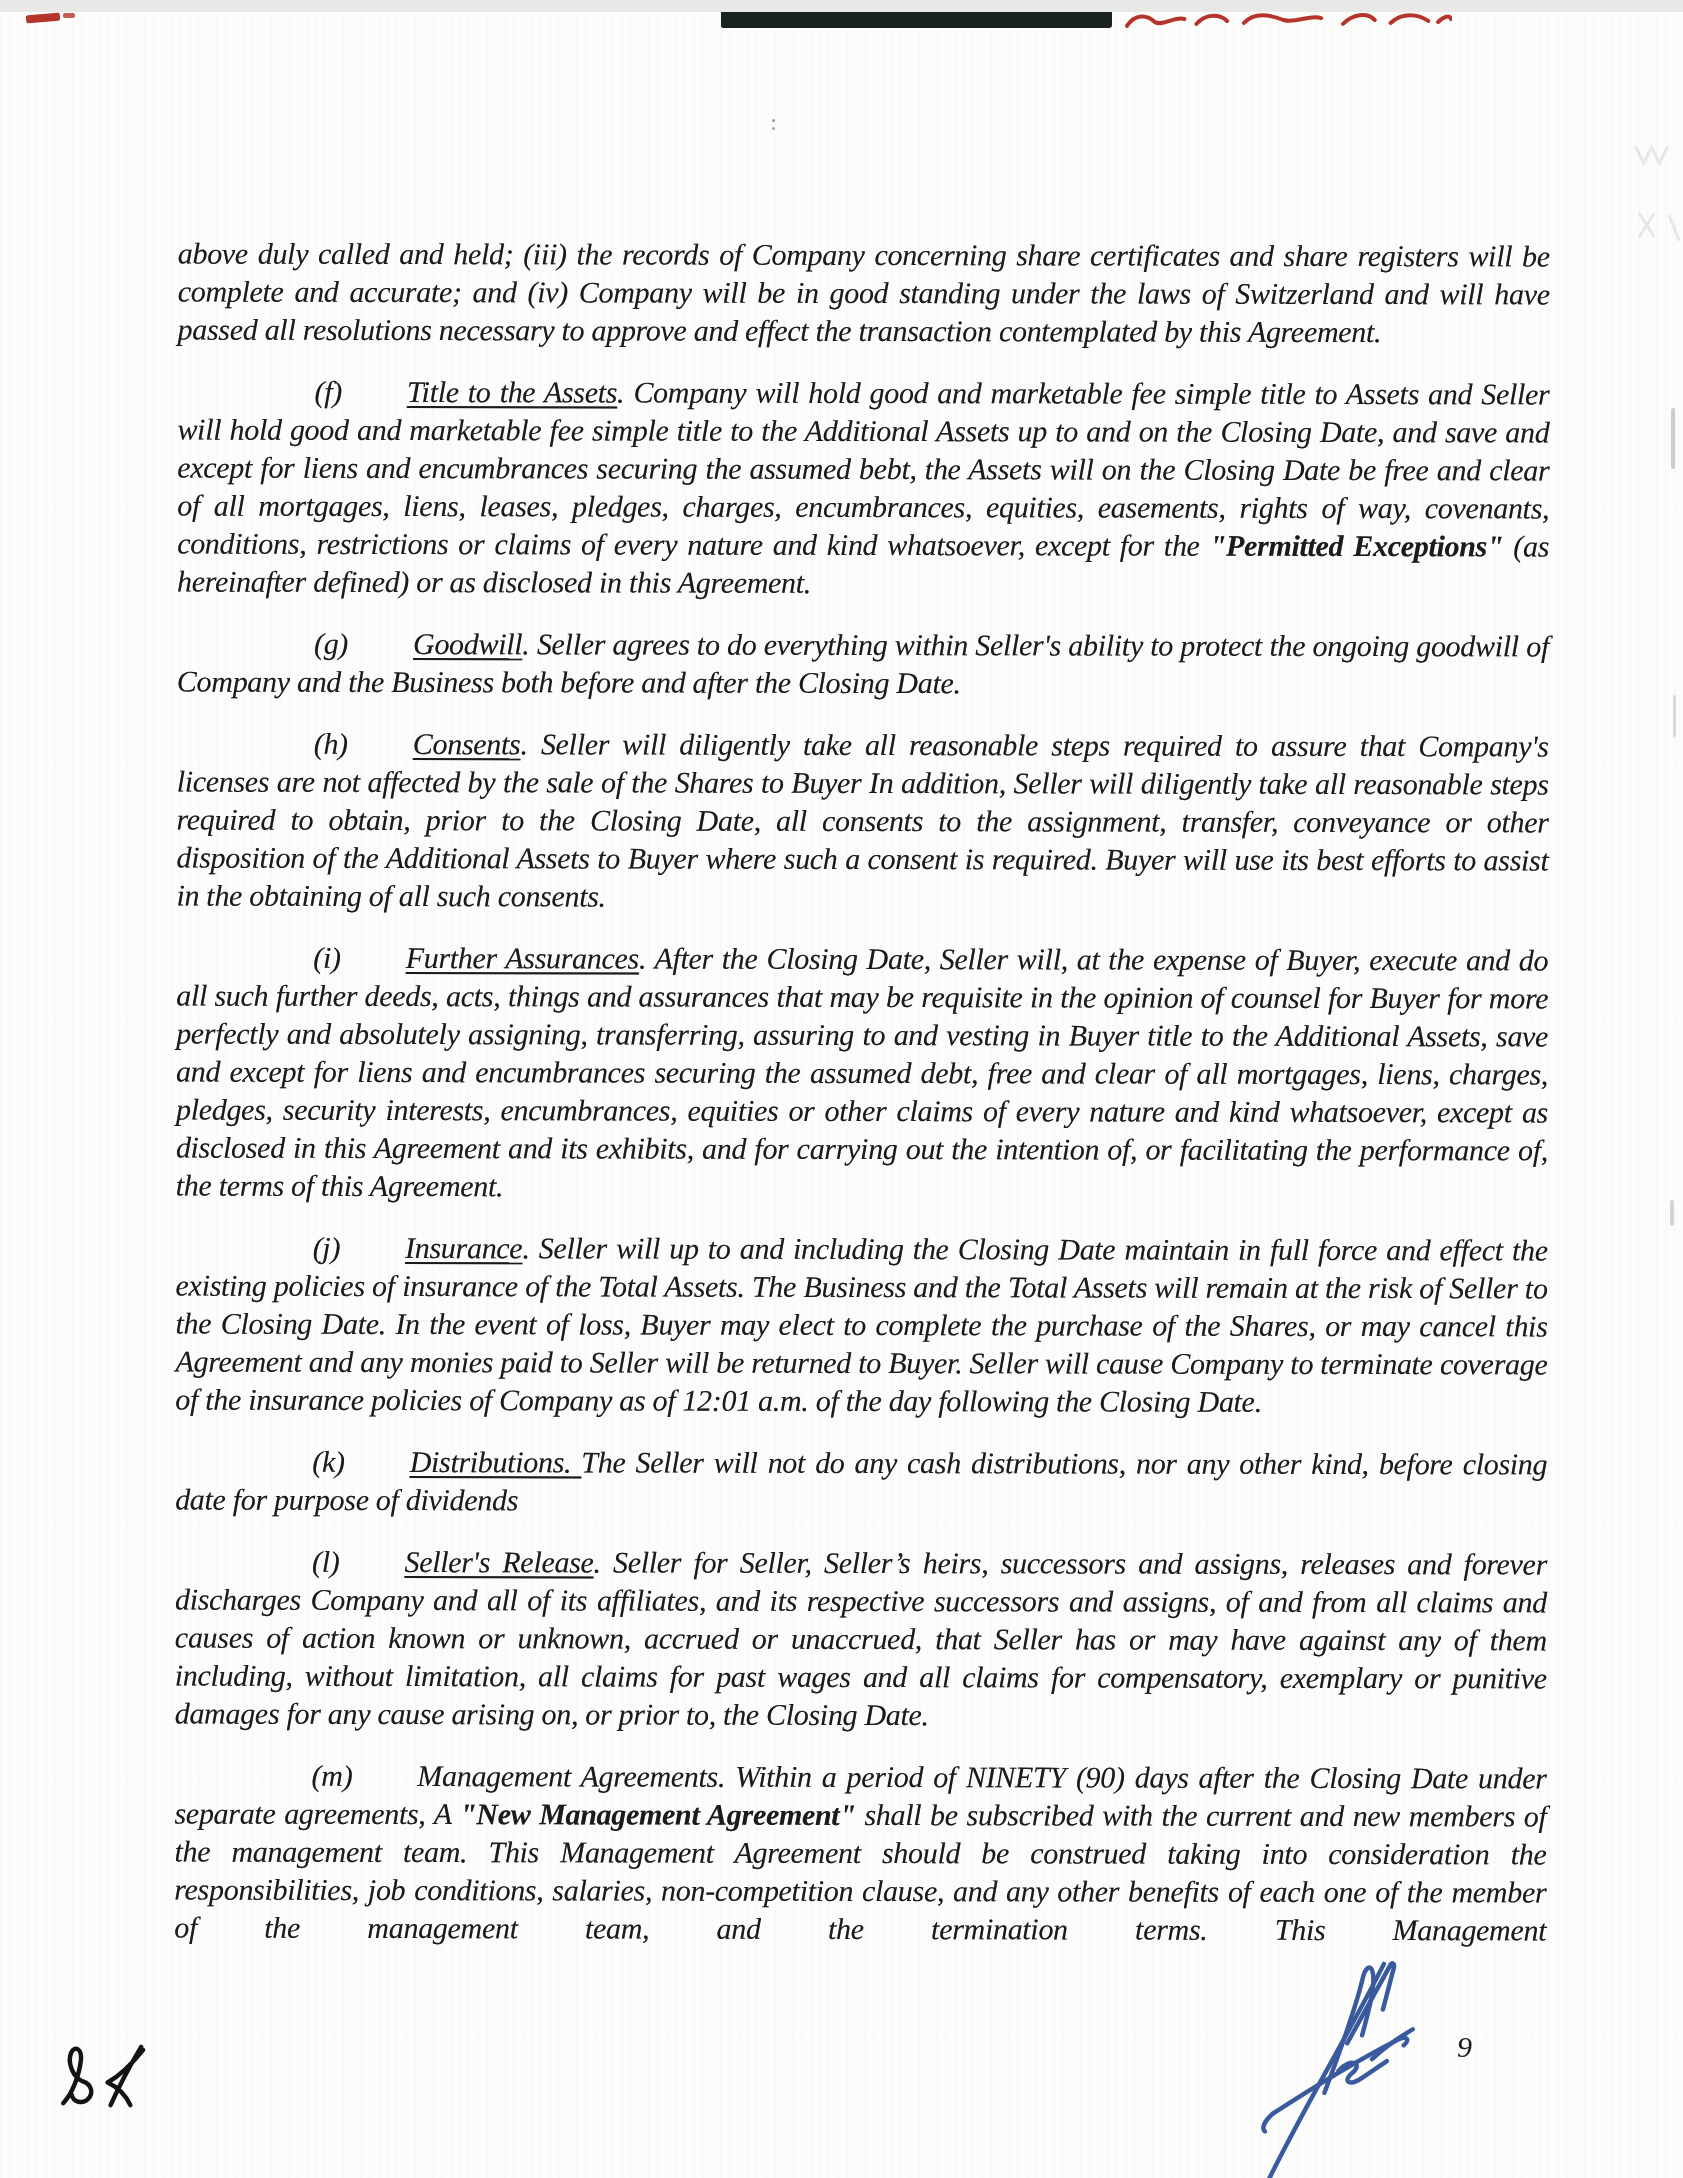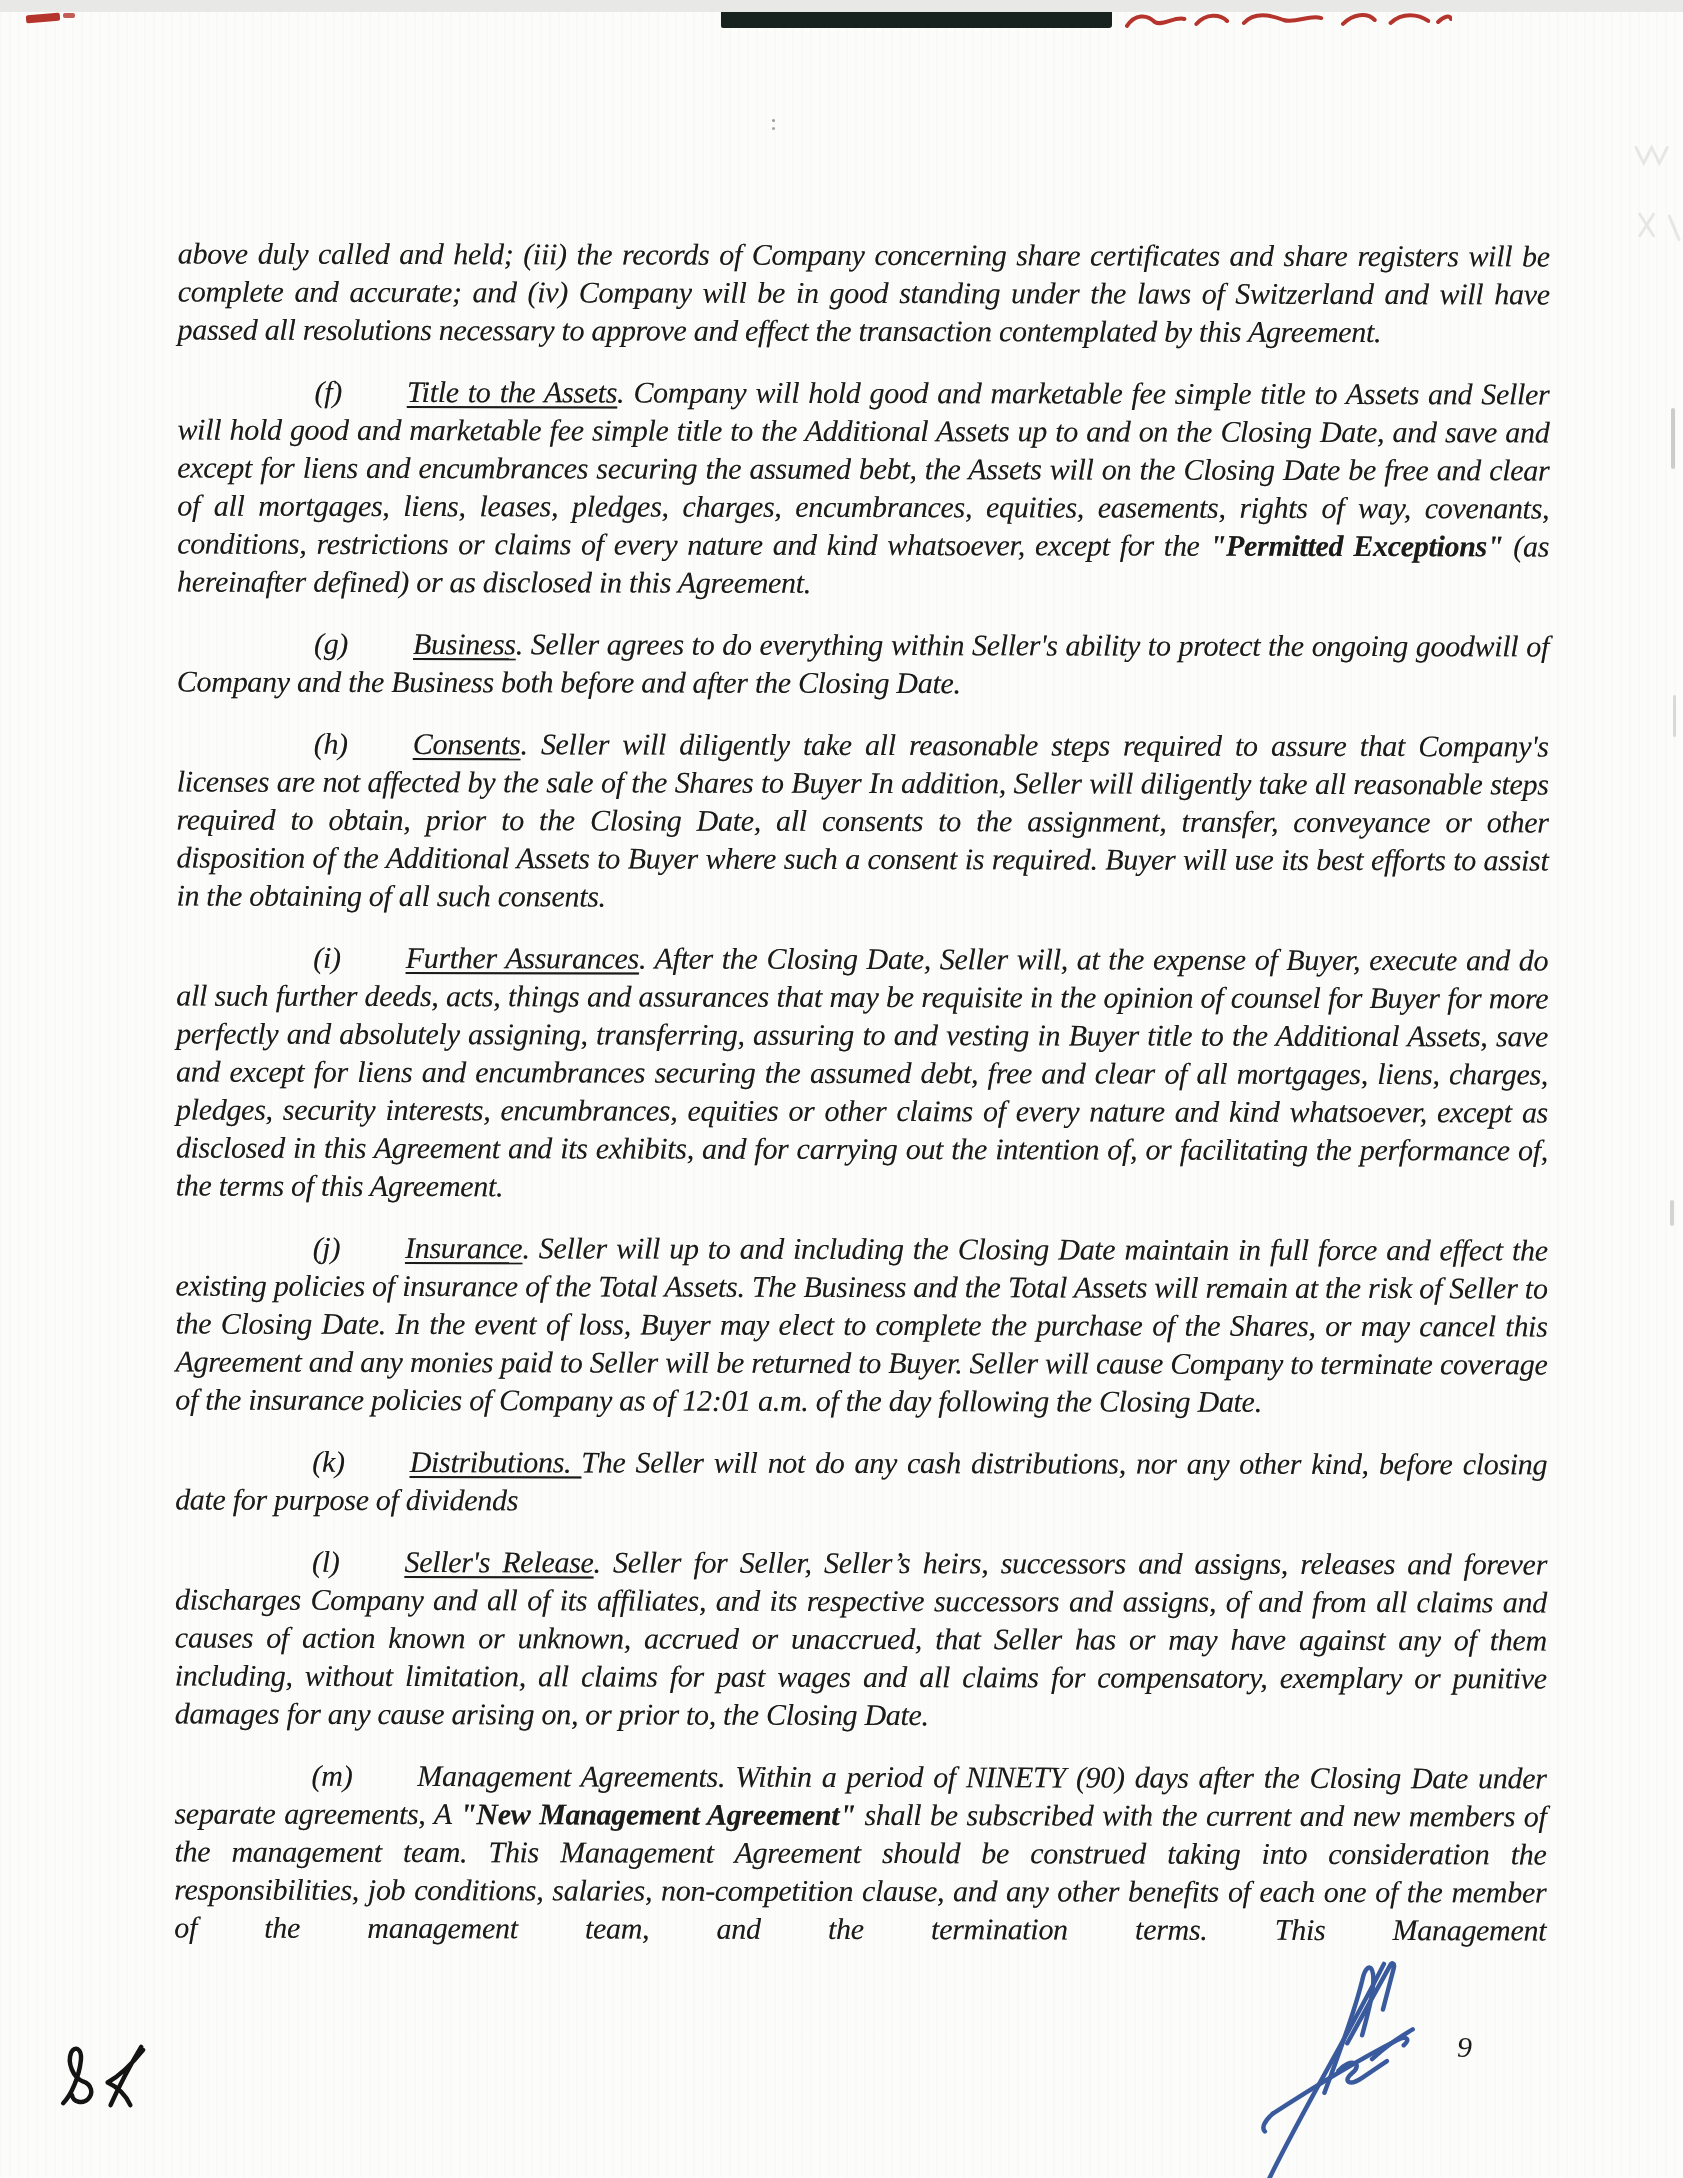--- a/index.html
+++ b/index.html
@@ -102,21 +102,21 @@
     <path d="M6,10 L14,26 L22,10 L30,26 L38,10 M10,78 L24,100 M24,78 L10,100 M40,80 L50,104" fill="none" stroke="rgba(110,115,115,0.28)" stroke-width="3" stroke-linecap="round"></path>
   </svg>
   <div class="art art-gray-2"></div>
   <div class="art art-gray-3"></div>
   <div class="art art-gray-4"></div>
   <div class="art art-speck"></div>
 
   <main class="doc-body" id="doc-body">
       <p class="para"><span>above duly called and held; (iii) the records of Company concerning share certificates and share registers will be complete and accurate; and (iv) Company will be in good standing under the laws of Switzerland and will have passed all resolutions necessary to approve and effect the transaction contemplated by this Agreement.</span></p>
       <p class="para indented"><span class="sec-label">(f)</span><span class="tab"></span><span class="heading u">Title to the Assets</span>. <span>Company will hold good and marketable fee simple title to Assets and Seller will hold good and marketable fee simple title to the Additional Assets up to and on the Closing Date, and save and except for liens and encumbrances securing the assumed bebt, the Assets will on the Closing Date be free and clear of all mortgages, liens, leases, pledges, charges, encumbrances, equities, easements, rights of way, covenants, conditions, restrictions or claims of every nature and kind whatsoever, except for the </span><b>"Permitted Exceptions"</b><span> (as hereinafter defined) or as disclosed in this Agreement.</span></p>
-      <p class="para indented"><span class="sec-label">(g)</span><span class="tab"></span><span class="heading u">Business</span>. <span>Seller agrees to do everything within Seller's ability to protect the ongoing goodwill of Company and the Business both before and after the Closing Date.</span></p>
+      <p class="para indented"><span class="sec-label">(g)</span><span class="tab"></span><span class="heading u">Goodwill</span>. <span>Seller agrees to do everything within Seller's ability to protect the ongoing goodwill of Company and the Business both before and after the Closing Date.</span></p>
       <p class="para indented"><span class="sec-label">(h)</span><span class="tab"></span><span class="heading u">Consents</span>. <span>Seller will diligently take all reasonable steps required to assure that Company's licenses are not affected by the sale of the Shares to Buyer In addition, Seller will diligently take all reasonable steps required to obtain, prior to the Closing Date, all consents to the assignment, transfer, conveyance or other disposition of the Additional Assets to Buyer where such a consent is required. Buyer will use its best efforts to assist in the obtaining of all such consents.</span></p>
       <p class="para indented"><span class="sec-label">(i)</span><span class="tab"></span><span class="heading u">Further Assurances</span>. <span>After the Closing Date, Seller will, at the expense of Buyer, execute and do all such further deeds, acts, things and assurances that may be requisite in the opinion of counsel for Buyer for more perfectly and absolutely assigning, transferring, assuring to and vesting in Buyer title to the Additional Assets, save and except for liens and encumbrances securing the assumed debt, free and clear of all mortgages, liens, charges, pledges, security interests, encumbrances, equities or other claims of every nature and kind whatsoever, except as disclosed in this Agreement and its exhibits, and for carrying out the intention of, or facilitating the performance of, the terms of this Agreement.</span></p>
       <p class="para indented"><span class="sec-label">(j)</span><span class="tab"></span><span class="heading u">Insurance</span>. <span>Seller will up to and including the Closing Date maintain in full force and effect the existing policies of insurance of the Total Assets. The Business and the Total Assets will remain at the risk of Seller to the Closing Date. In the event of loss, Buyer may elect to complete the purchase of the Shares, or may cancel this Agreement and any monies paid to Seller will be returned to Buyer. Seller will cause Company to terminate coverage of the insurance policies of Company as of 12:01 a.m. of the day following the Closing Date.</span></p>
       <p class="para indented"><span class="sec-label">(k)</span><span class="tab"></span><span class="heading u">Distributions. </span><span>The Seller will not do any cash distributions, nor any other kind, before closing date for purpose of dividends</span></p>
       <p class="para indented"><span class="sec-label">(l)</span><span class="tab"></span><span class="heading u">Seller's Release</span>. <span>Seller for Seller, Seller’s heirs, successors and assigns, releases and forever discharges Company and all of its affiliates, and its respective successors and assigns, of and from all claims and causes of action known or unknown, accrued or unaccrued, that Seller has or may have against any of them including, without limitation, all claims for past wages and all claims for compensatory, exemplary or punitive damages for any cause arising on, or prior to, the Closing Date.</span></p>
       <p class="para indented continues"><span class="sec-label">(m)</span><span class="tab"></span><span class="heading">Management Agreements</span>. <span>Within a period of NINETY (90) days after the Closing Date under separate agreements, A </span><b>"New Management Agreement"</b><span> shall be subscribed with the current and new members of the management team. This Management Agreement should be construed taking into consideration the responsibilities, job conditions, salaries, non-competition clause, and any other benefits of each one of the member of the management team, and the termination terms. This Management</span></p>
     </main>
 
   <svg class="initials-svg" width="119" height="79" viewBox="0 0 120 80">
     <path d="M6,64 C14,56 22,38 24,20 C25,9 18,5 14,13 C10,23 16,38 26,42 C35,45 37,54 31,60 C26,65 16,63 15,56" fill="none" stroke="#141414" stroke-width="4.5" stroke-linecap="round"></path>

